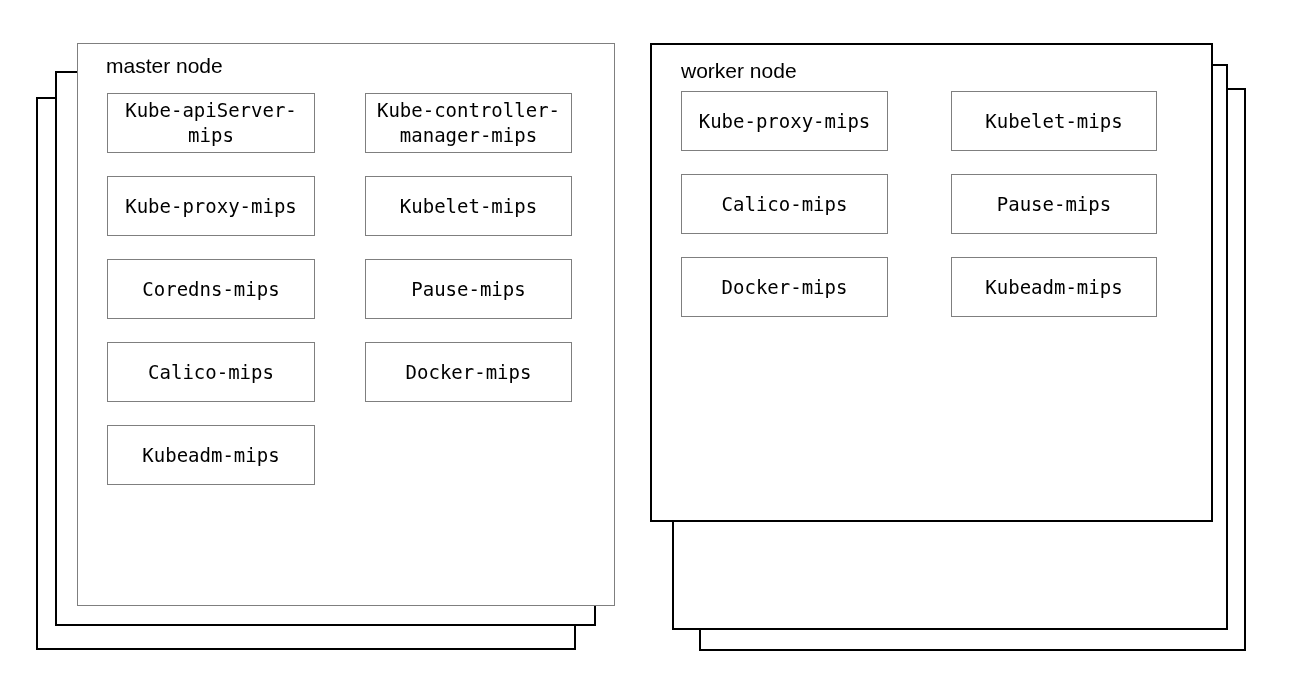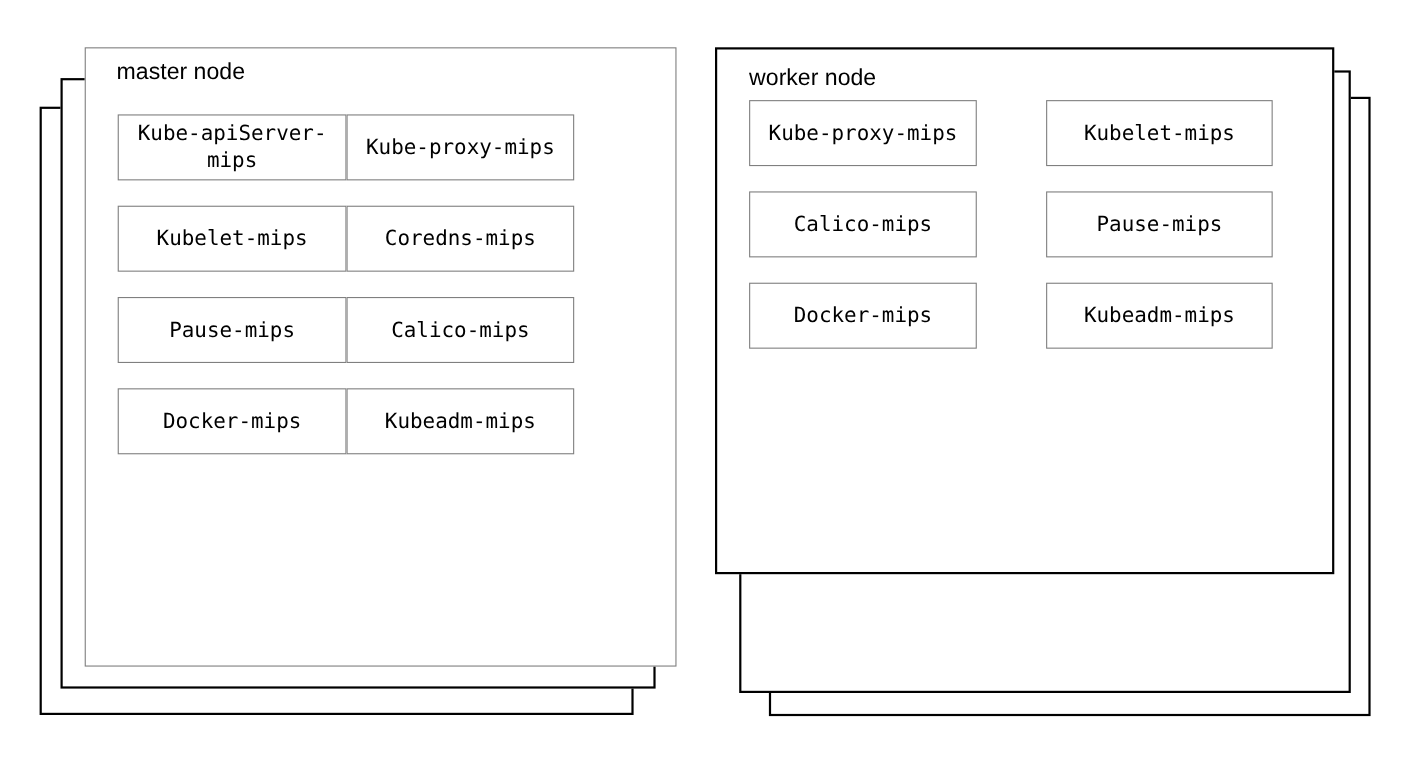--- a/index.html
+++ b/index.html
@@ -41,22 +41,23 @@
   .master-panel .title { left: 28px; top: 9px; }
   .worker-panel .title { left: 29px; top: 13px; }
 
   .grid {
     position: absolute;
     display: grid;
     grid-auto-rows: 60px;
     row-gap: 23px;
   }
   .master-grid {
-    left: 29px; top: 60px;
+    left: 29px; top: 49px;
     grid-template-columns: 208px 207px;
+    column-gap: 50px;
   }
   .worker-grid {
     left: 29px; top: 46px;
     grid-template-columns: 207px 206px;
     column-gap: 63px;
   }
 
   .box {
     box-sizing: border-box;
     border: 1px solid #7f7f7f;
@@ -78,20 +79,21 @@
 
 <div class="canvas">
 
   <div>
     <div class="layer master-back"></div>
     <div class="layer master-mid"></div>
     <div class="panel master-panel">
       <div class="title">master node</div>
       <div class="grid master-grid">
         <div class="box">Kube-apiServer-mips</div>
+        <div class="box">Kube-controller-manager-mips</div>
         <div class="box">Kube-proxy-mips</div>
         <div class="box">Kubelet-mips</div>
         <div class="box">Coredns-mips</div>
         <div class="box">Pause-mips</div>
         <div class="box">Calico-mips</div>
         <div class="box">Docker-mips</div>
         <div class="box">Kubeadm-mips</div>
       </div>
     </div>
   </div>

